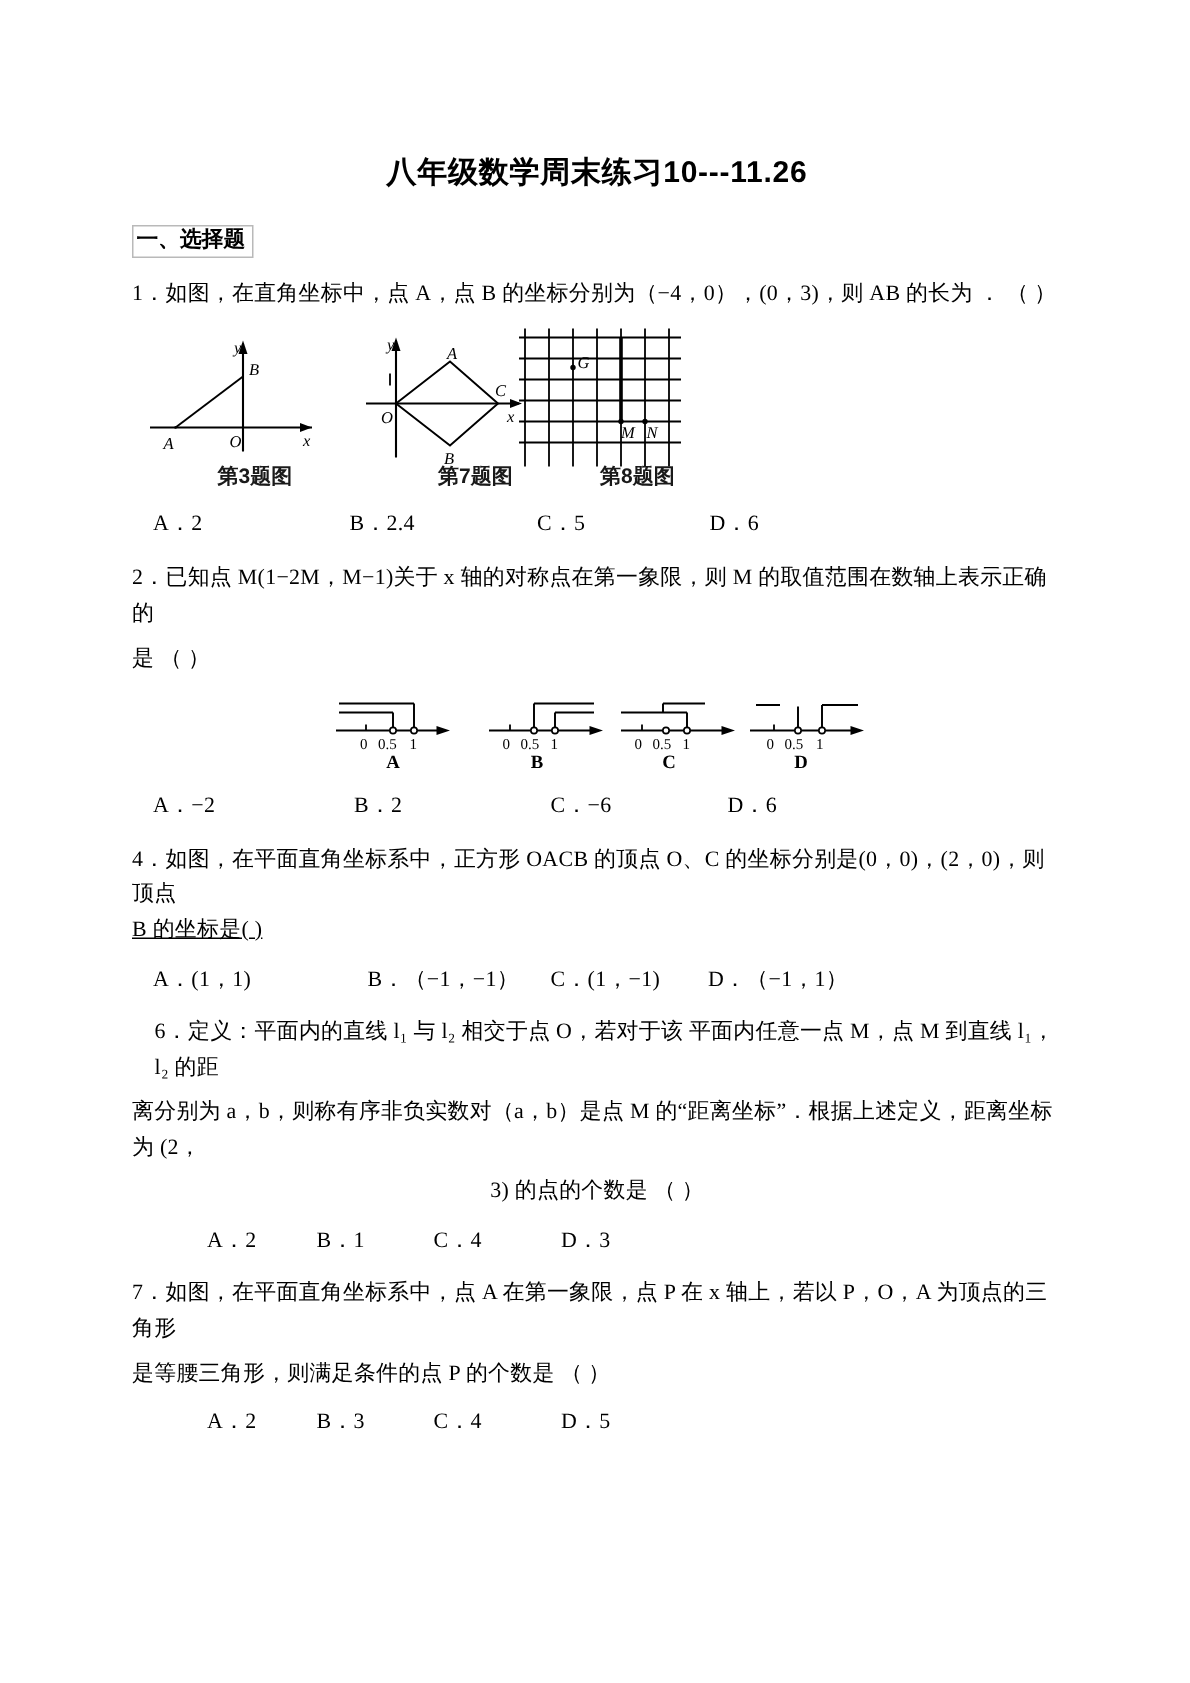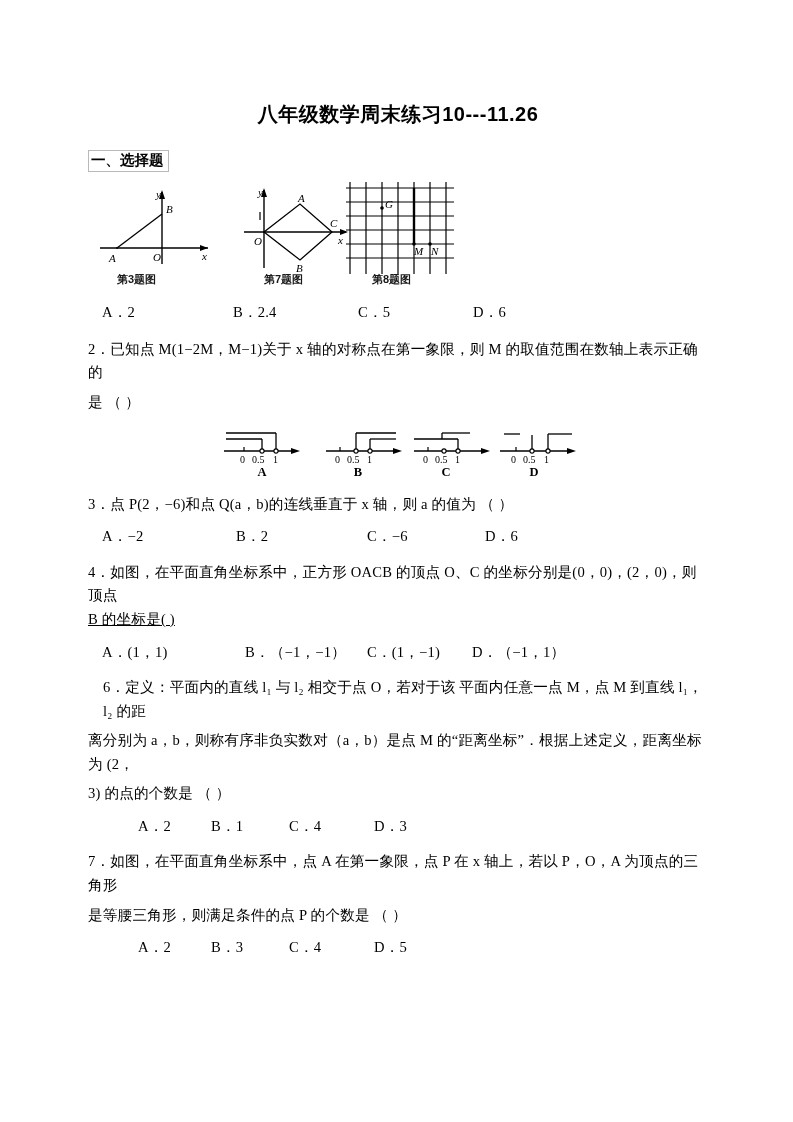--- a/index.html
+++ b/index.html
@@ -101,23 +101,24 @@
   .figs {
     position: relative;
     margin-top: 12px;
     height: 108px;
   }
   .fig { position: absolute; }
   .fig-cap {
     position: absolute;
     font-family: "Liberation Sans", "DejaVu Sans", sans-serif;
     font-weight: bold;
-    font-size: 11px;
+    font-size: 14px;
     color: #1a1a1a;
     white-space: nowrap;
+    margin-left: 28px;
   }
 
   
   .numlines {
     position: relative;
     margin-top: 10px;
     height: 56px;
   }
   .nl { position: absolute; top: 0; }
   .nl-label {
@@ -141,20 +142,21 @@
 
     
     <div class="doc-title">八年级数学周末练习10---11.26</div>
 
     
     <div class="section-head-wrap">
       <span class="section-head">一、选择题</span>
     </div>
 
     
+    <div class="q">1．如图，在直角坐标中，点 A，点 B 的坐标分别为（−4，0），(0，3)，则 AB 的长为 ．  （    ）</div>
 
     
     <div class="figs">
 
       <div class="fig" style="left:4px; top:0;">
         <svg width="130" height="88" viewBox="0 0 130 88">
 
           <line x1="8" y1="64" x2="116" y2="64" stroke="#000" stroke-width="1.4"></line>
           <path d="M116,64 L108,61 L108,67 Z" fill="#000"></path>
 
@@ -309,21 +311,20 @@
           <circle cx="54" cy="26" r="2.1" fill="#fff" stroke="#000" stroke-width="1.1"></circle>
           <text x="17" y="38" font-size="10">0</text>
           <text x="29" y="38" font-size="10">0.5</text>
           <text x="50" y="38" font-size="10">1</text>
         </svg>
         <div class="nl-label" style="left:30px;">D</div>
       </div>
     </div>
 
     
-    <div class="q" style="margin-top:12px;">3．点 P(2，−6)和点 Q(a，b)的连线垂直于 x 轴，则 a 的值为    （    ）</div>
     <div class="opts indent">
       <span class="w-a2">A．−2</span>
       <span class="w-b2">B．2</span>
       <span class="w-c2">C．−6</span>
       <span>D．6</span>
     </div>
 
     
     <div class="q" style="margin-top:12px;">4．如图，在平面直角坐标系中，正方形 OACB 的顶点 O、C 的坐标分别是(0，0)，(2，0)，则顶点</div>
     <div class="q tight" style="margin-top:0;text-decoration:underline;">B 的坐标是(    )</div>
@@ -332,21 +333,21 @@
       <span class="w-b3">B．（−1，−1）</span>
       <span class="w-c3">C．(1，−1)</span>
       <span>D．（−1，1）</span>
     </div>
 
     
 
     
     <div class="q" style="margin-top:12px;margin-left:15px;">6．定义：平面内的直线 l₁ 与 l₂ 相交于点 O，若对于该  平面内任意一点 M，点 M 到直线 l₁，l₂ 的距</div>
     <div class="q tight" style="margin-top:6px;">离分别为 a，b，则称有序非负实数对（a，b）是点 M 的“距离坐标”．根据上述定义，距离坐标为 (2，</div>
-    <div class="q tight" style="margin-top:6px;">3) 的点的个数是    （    ）</div>
+    <div class="q tight" style="margin-top:6px;text-align:center;">3) 的点的个数是    （    ）</div>
     <div class="opts indent2">
       <span class="w-a5">A．2</span>
       <span class="w-b5">B．1</span>
       <span class="w-c5">C．4</span>
       <span>D．3</span>
     </div>
 
     
     <div class="q" style="margin-top:12px;">7．如图，在平面直角坐标系中，点 A 在第一象限，点 P 在 x 轴上，若以 P，O，A 为顶点的三角形</div>
     <div class="q tight" style="margin-top:6px;">是等腰三角形，则满足条件的点 P 的个数是     （    ）</div>

